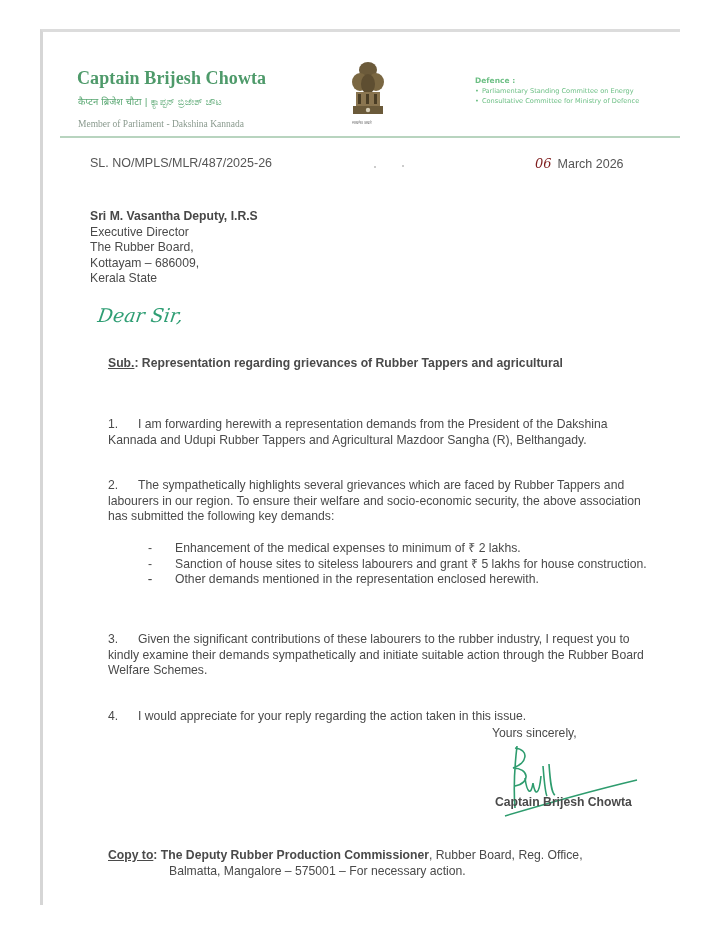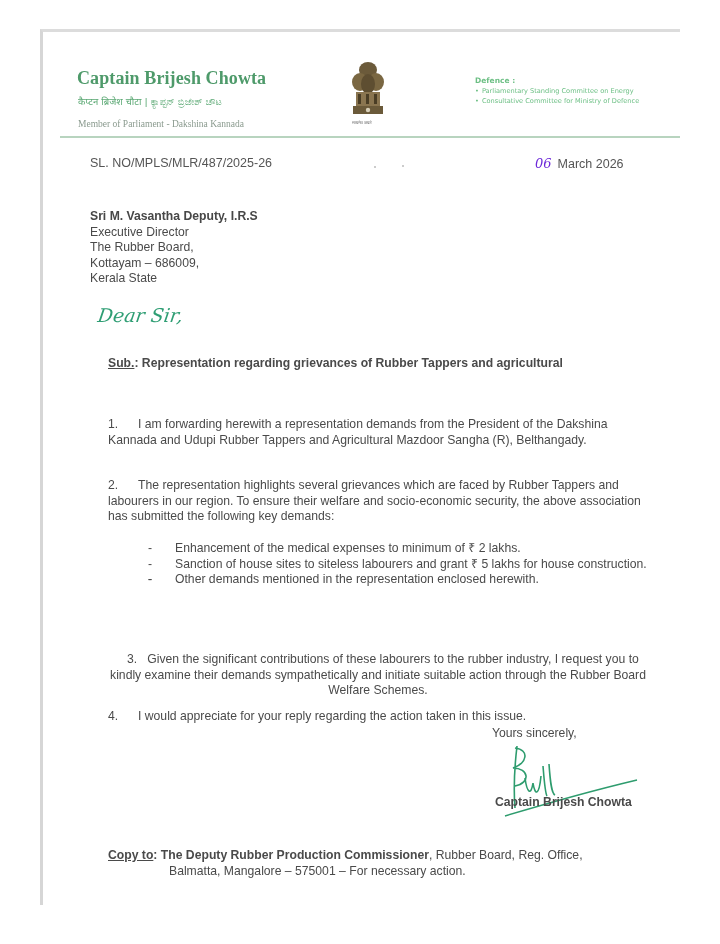--- a/index.html
+++ b/index.html
@@ -40,21 +40,21 @@
     .member-title { font-size: 7.5px; font-weight: bold; margin-bottom: 1px; }
     .member-item { font-size: 6.6px; line-height: 10px; white-space: nowrap; }
     .member-item .bullet { margin-right: 3px; }
     .header-rule {
       position: absolute; left: 60px; top: 136px; width: 620px; height: 2px; background: #b8d4bf;
     }
     .text { color: #4a4a4a; font-size: 12.2px; line-height: 15.5px; }
     .refno { position: absolute; left: 90px; top: 156px; font-size: 12.5px; color: #555; }
     .date { position: absolute; left: 535px; top: 156px; font-size: 12.5px; color: #555; }
     .date .hand-digits {
-      font-family: "DejaVu Serif", serif; color: #6d28d9; font-size: 13px; margin-right: 6px; font-style: italic;
+      font-family: "DejaVu Serif", serif; color: #7f1d1d; font-size: 13px; margin-right: 6px; font-style: italic;
     }
     .addressee { position: absolute; left: 90px; top: 209px; }
     .addressee .name { font-weight: bold; color: #474747; }
     .salutation {
       position: absolute; left: 98px; top: 304px;
       font-family: "DejaVu Serif", serif; font-style: italic; font-size: 19px; color: #2f9e74;
       transform: skewX(-8deg);
     }
     .subject { position: absolute; left: 108px; top: 356px; width: 530px; font-weight: bold; color: #4a4a4a; }
     .subject .label { text-decoration: underline; }
@@ -128,32 +128,32 @@
 <div class="subject text">
   <span class="label">Sub.</span><span>: </span><span>Representation regarding grievances of Rubber Tappers and agricultural</span>
 </div>
 
 <div class="para text" style="top:417px;">
   <span class="num">1.</span><span>I am forwarding herewith a representation demands from the President of the</span>
   <span>Dakshina Kannada and Udupi Rubber Tappers and Agricultural Mazdoor Sangha (R), Belthangady.</span>
 </div>
 
 <div class="para text" style="top:478px;">
-  <span class="num">2.</span><span>The representation highlights several grievances which are faced by Rubber Tappers</span>
+  <span class="num">2.</span><span>The sympathetically highlights several grievances which are faced by Rubber Tappers</span>
   <span>and labourers in our region. To ensure their welfare and socio-economic security, the above association has submitted the following key demands:</span>
 </div>
 
 <div class="demands text">
   <div class="demand"><span class="dash">-</span><span>Enhancement of the medical expenses to minimum of ₹ 2 lakhs.</span></div>
   <div class="demand"><span class="dash">-</span><span>Sanction of house sites to siteless labourers and grant ₹ 5 lakhs for house construction.</span></div>
   <div class="demand"><span class="dash">-</span></div>
   <div class="demand"><span class="dash">-</span><span>Other demands mentioned in the representation enclosed herewith.</span></div>
 </div>
 
-<div class="para text" style="top:652px;text-align:center;">
+<div class="para text" style="top:632px;">
   <span class="num">3.</span><span>Given the significant contributions of these labourers to the rubber industry, I request</span>
   <span>you to kindly examine their demands sympathetically and initiate suitable action through the Rubber Board Welfare Schemes.</span>
 </div>
 
 <div class="para text" style="top:697px;margin-top:12px;">
   <span class="num">4.</span><span>I would appreciate for your reply regarding the action taken in this issue.</span>
 </div>
 
 <div class="closing text">Yours sincerely,</div>
 <svg class="signature" viewBox="0 0 150 80">

